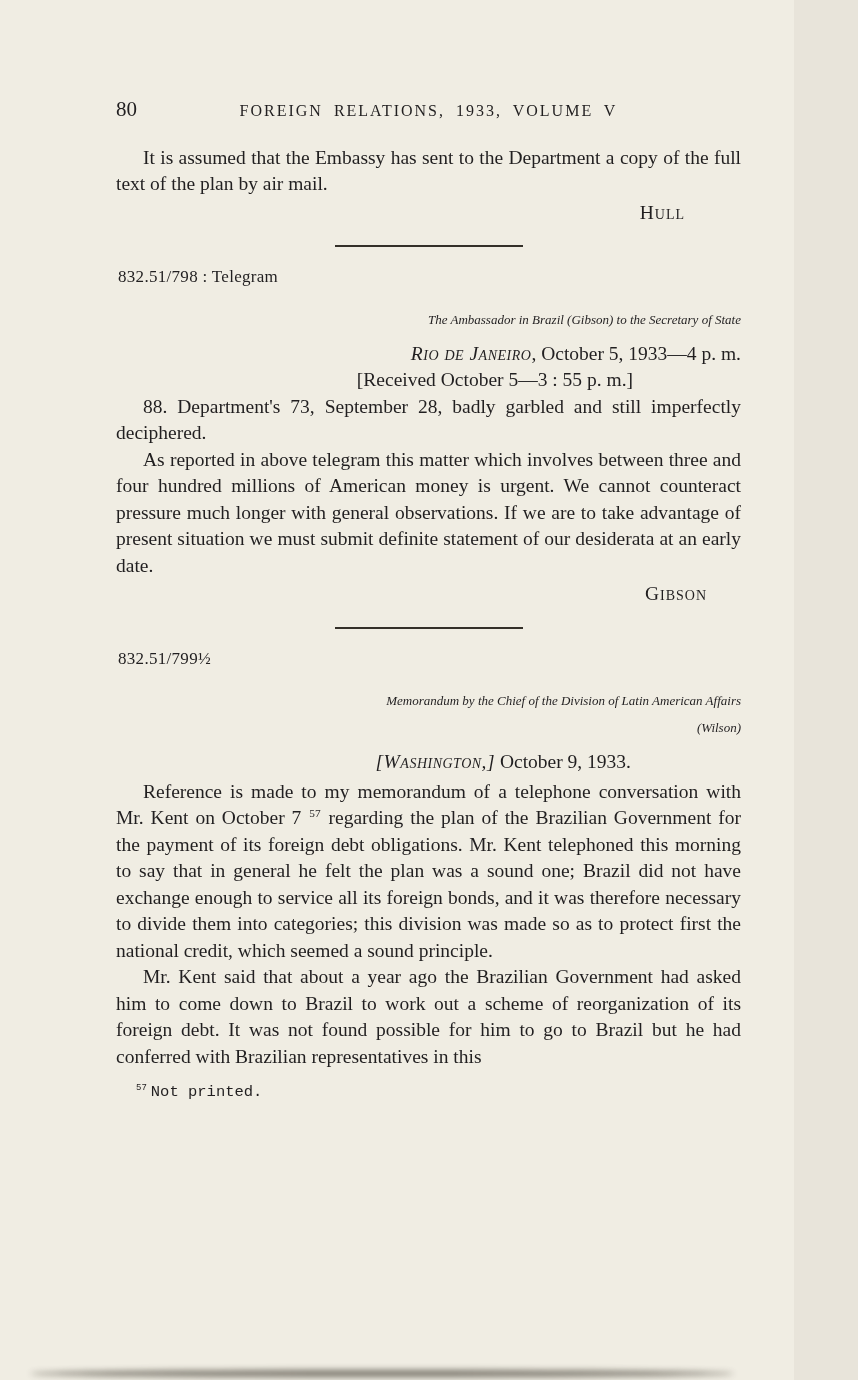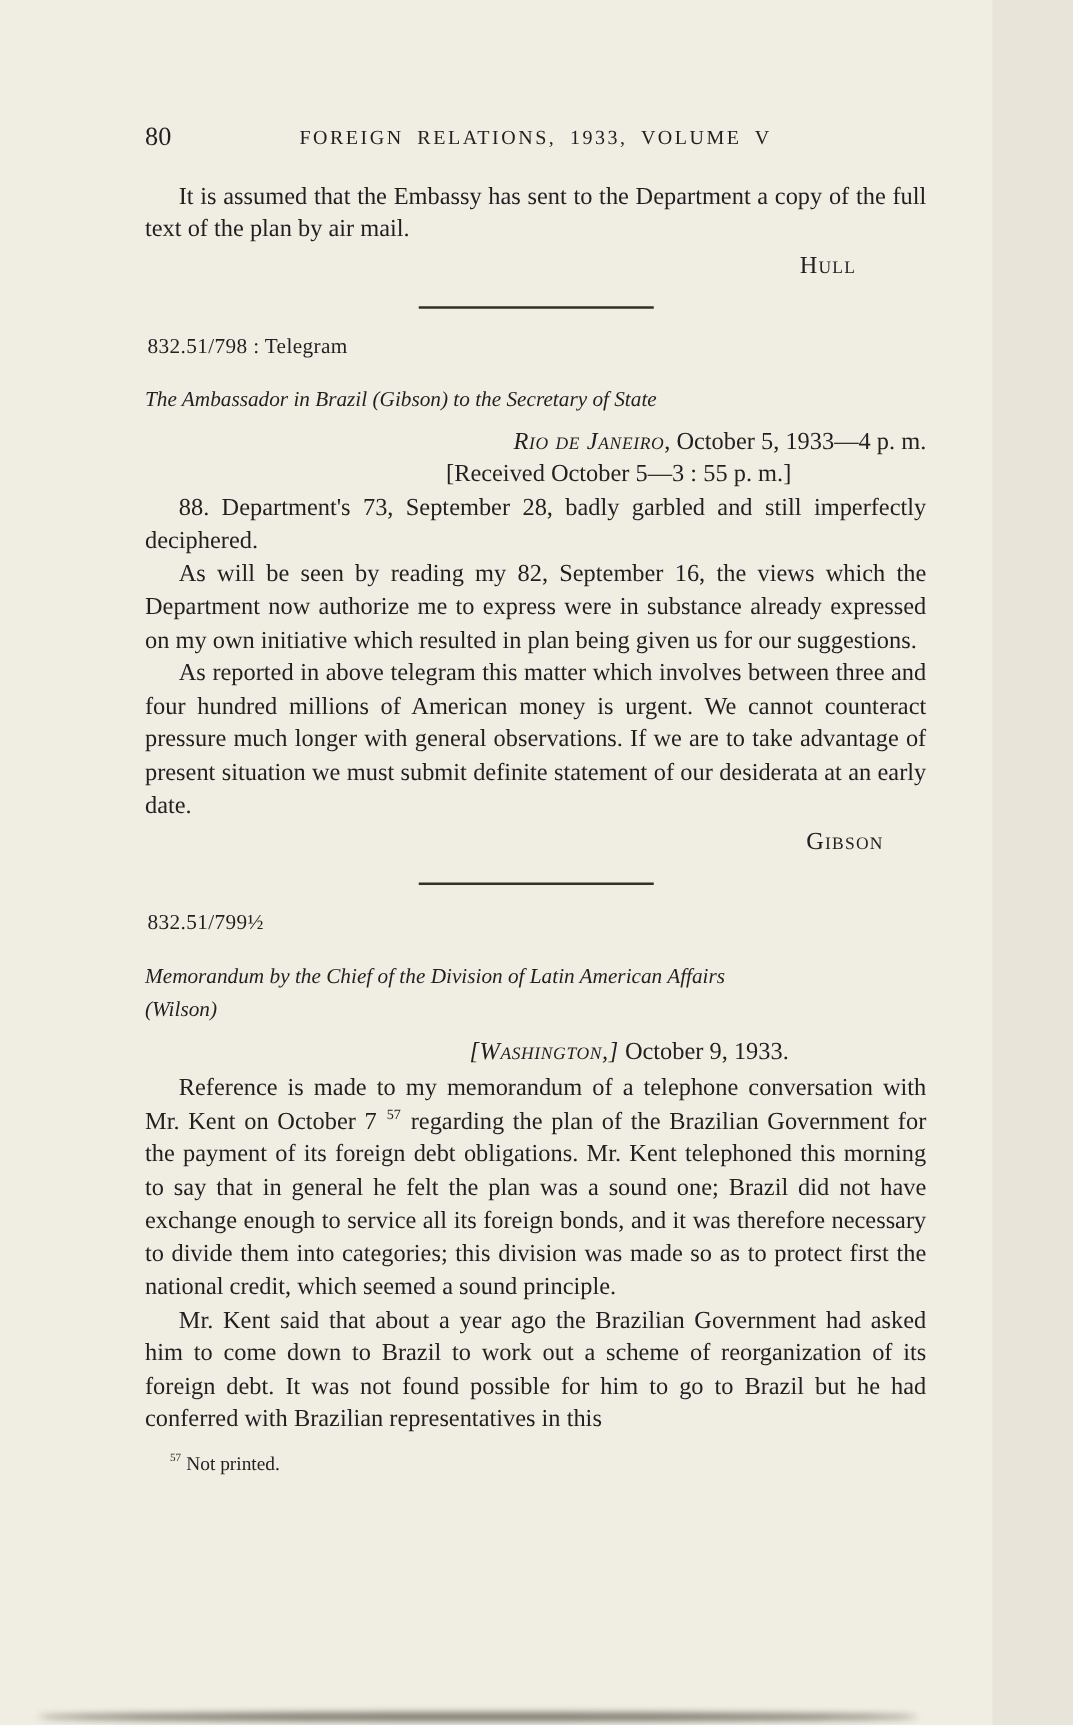--- a/index.html
+++ b/index.html
@@ -62,22 +62,22 @@
 
   .file-ref {
     font-size: 17px;
     letter-spacing: 0.3px;
     margin-left: 2px;
   }
 
   .doc-title {
     font-weight: normal;
     font-style: italic;
-    font-size: 17px;
-    text-align: left;
+    font-size: 13px;
+    text-align: right;
     margin: 15px 0 8px 0;
     line-height: 27px;
   }
 
   .dateline {
     text-align: right;
   }
   .received {
     text-align: right;
     padding-right: 108px;
@@ -98,20 +98,21 @@
     line-height: 0;
     vertical-align: super;
   }
   .fn-ref { padding: 0 1px; }
 
   .footnote {
     margin-top: 12px;
     padding-left: 20px;
     font-size: 15.5px;
     line-height: 20px;
+    font-family: Liberation Mono, monospace;
   }
   .fn-marker { margin-right: 4px; }
 
   .page-edge-shadow {
     position: absolute;
     left: 30px;
     right: 60px;
     bottom: 3px;
     height: 7px;
     background: #3a352b;
@@ -136,21 +137,20 @@
   </section>
 
   <div class="rule"></div>
 
   <section class="doc">
     <div class="file-ref">832.51/798 : Telegram</div>
     <h2 class="doc-title">The Ambassador in Brazil (Gibson) to the Secretary of State</h2>
     <div class="dateline"><span class="smallcaps">Rio de Janeiro</span><span>, October 5, 1933—4 p. m.</span></div>
     <div class="received">[Received October 5—3 : 55 p. m.]</div>
     <p class="para">88. Department's 73, September 28, badly garbled and still imperfectly deciphered.</p>
-    <p class="para">As will be seen by reading my 82, September 16, the views which the Department now authorize me to express were in substance already expressed on my own initiative which resulted in plan being given us for our suggestions.</p>
     <p class="para">As reported in above telegram this matter which involves between three and four hundred millions of American money is urgent. We cannot counteract pressure much longer with general observations. If we are to take advantage of present situation we must submit definite statement of our desiderata at an early date.</p>
     <div class="signature sig-gibson">Gibson</div>
   </section>
 
   <div class="rule"></div>
 
   <section class="doc">
     <div class="file-ref">832.51/799½</div>
     <h2 class="doc-title"><span>Memorandum by the Chief of the Division of Latin American Affairs</span><br><span>(Wilson)</span></h2>
     <div class="dateline washington"><span class="smallcaps">[Washington,]</span><span> October 9, 1933.</span></div>

